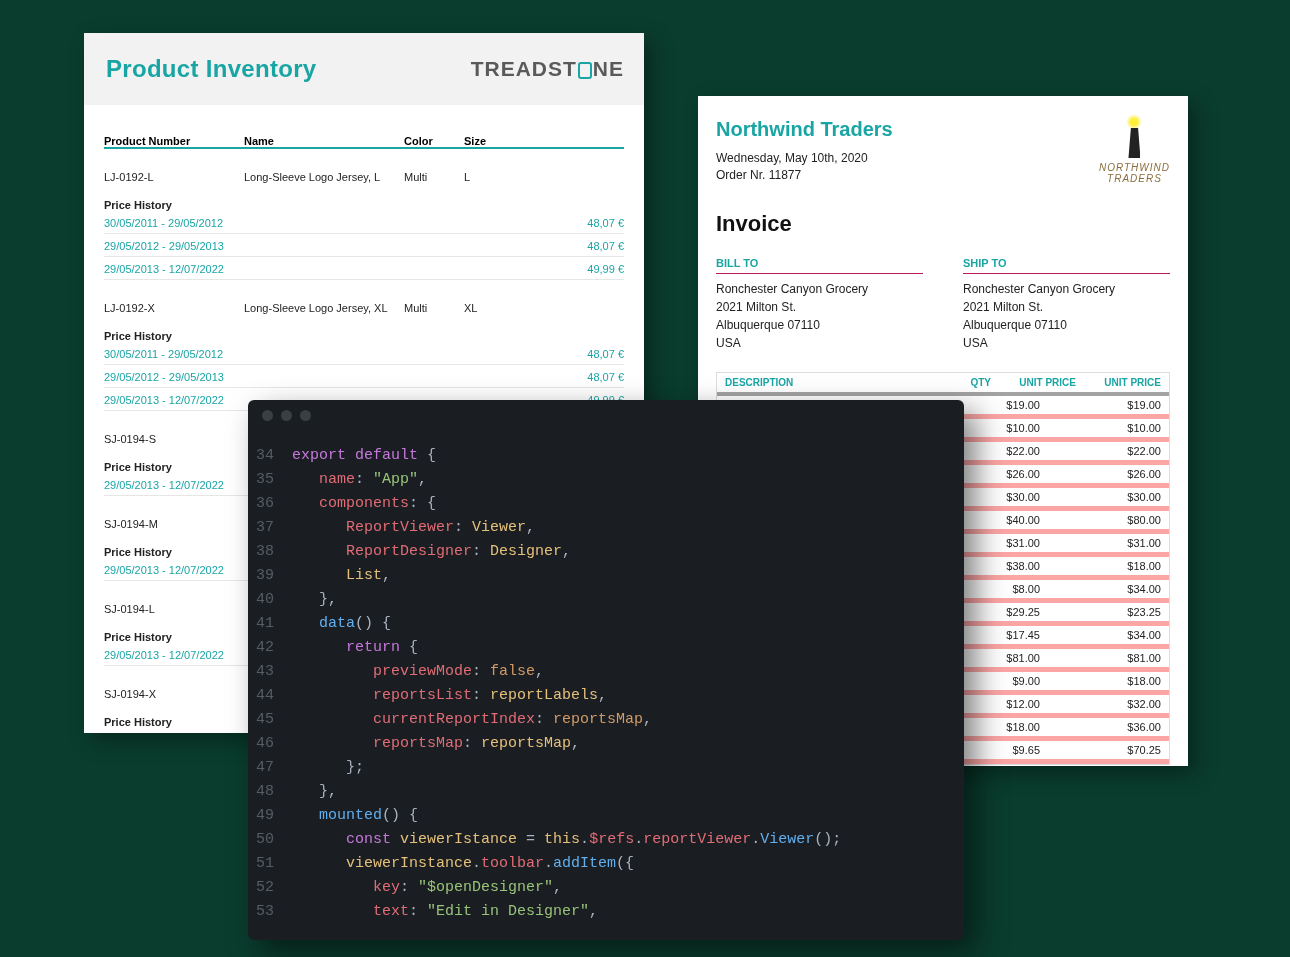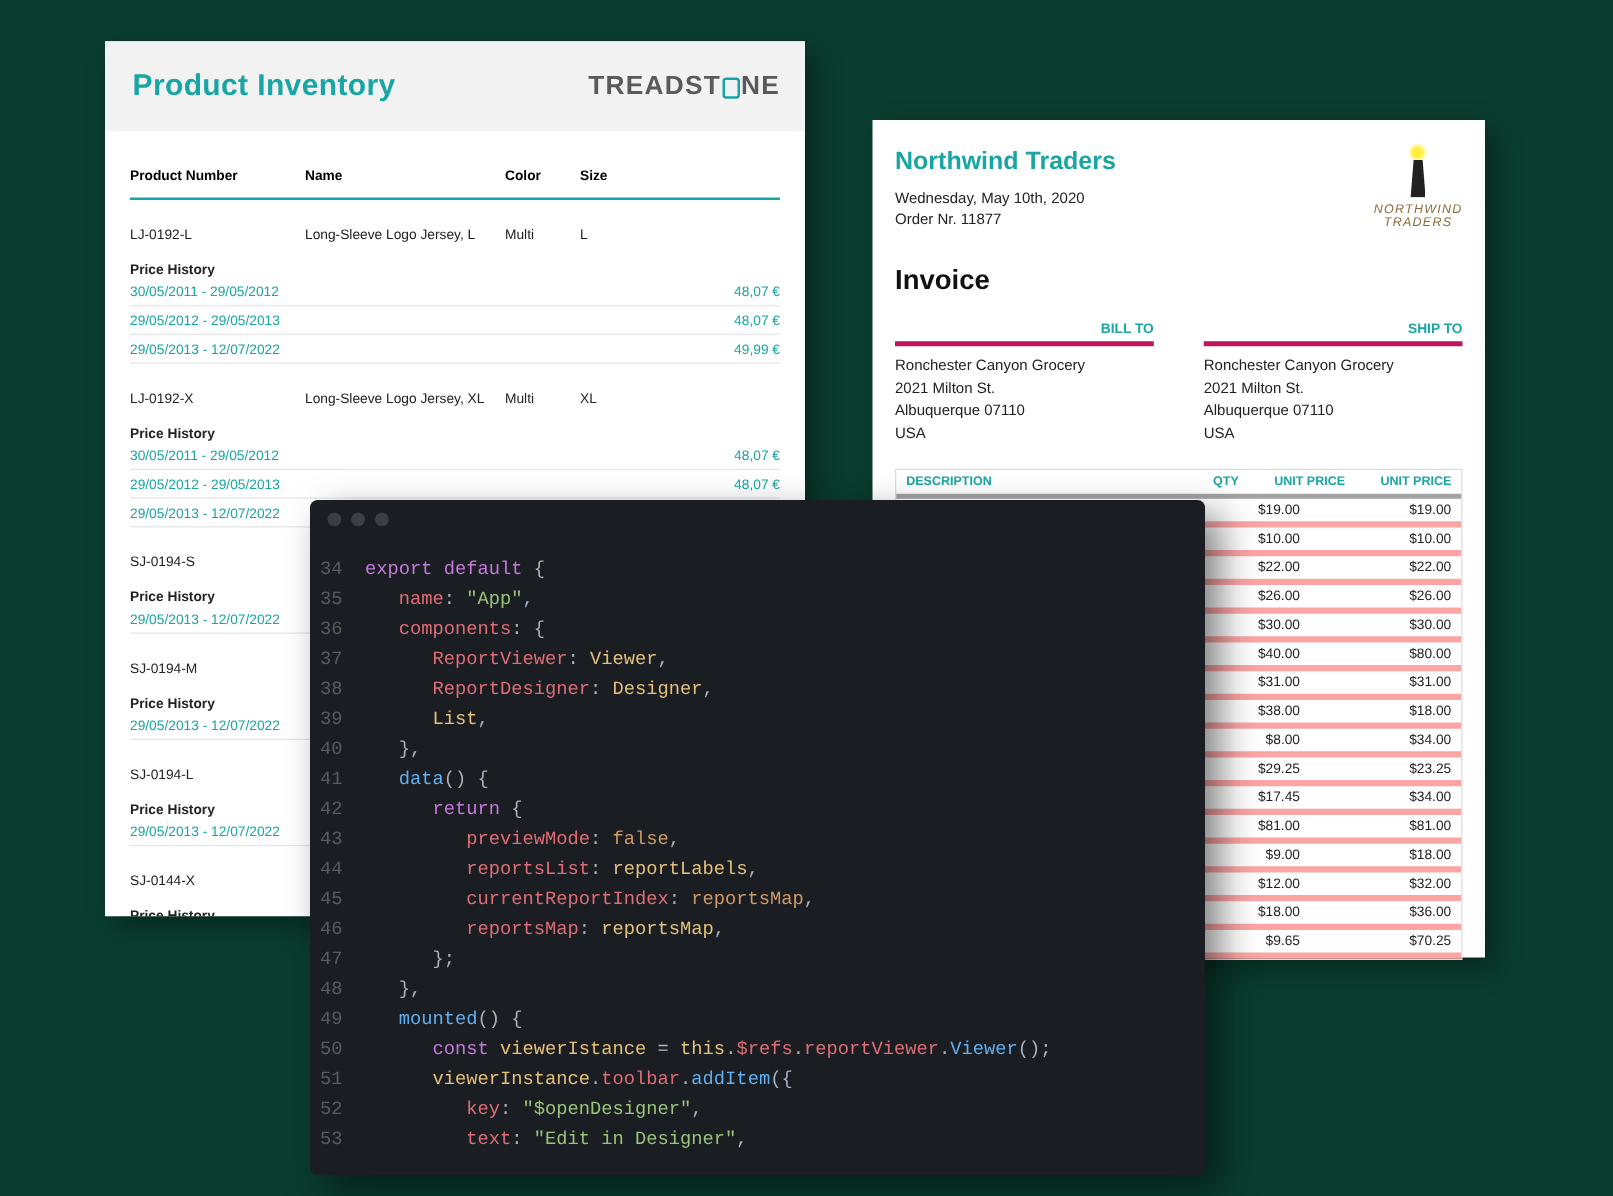--- a/index.html
+++ b/index.html
@@ -57,21 +57,21 @@
   }
   .inv-body {
     padding: 30px 20px 0 20px;
     font-size: 11px;
   }
   .inv-thead {
     display: flex;
     font-weight: 700;
     font-size: 11px;
     border-bottom: 2px solid #1aa5a5;
-    padding-bottom: 11px;
+    padding-bottom: 0;
   }
   .c-num { width: 140px; }
   .c-name { width: 160px; }
   .c-color { width: 60px; }
   .c-size { width: 80px; }
   
   .product-block { padding-top: 22px; }
   .prod-row { display: flex; font-size: 11px; color: #222; }
   .ph-label {
     font-weight: 700;
@@ -150,24 +150,23 @@
     font-weight: 700;
     color: #111;
     margin: 26px 0 20px;
   }
   .addr-cols { display: flex; gap: 40px; }
   .addr-col { flex: 1; }
   .addr-col h4 {
     color: #1aa5a5;
     font-size: 11px;
     font-weight: 700;
-    border-bottom: 4px solid #be185d;
+    border-bottom: 1px solid #be185d;
     padding-bottom: 4px;
     margin-bottom: 6px;
-    text-align: right;
   }
   .addr-col div { font-size: 12px; line-height: 1.5; }
   
   .inv-table { margin-top: 20px; border: 1px solid #ddd; font-size: 11px; }
   .inv-table .thead {
     display: flex;
     color: #1aa5a5;
     font-weight: 700;
     font-size: 10px;
     padding: 4px 8px;
@@ -463,21 +462,21 @@
             <div class="c-size"></div>
           </div>
           <div class="ph-label">Price History</div>
           <div class="ph-row">
             <div class="ph-date">29/05/2013 - 12/07/2022</div>
             <div class="ph-price"></div>
           </div>
         </div>
         <div class="product-block">
           <div class="prod-row">
-            <div class="c-num">SJ-0144-X</div>
+            <div class="c-num">SJ-0194-X</div>
             <div class="c-name"></div>
             <div class="c-color"></div>
             <div class="c-size"></div>
           </div>
           <div class="ph-label">Price History</div>
         </div>
       </div>
   </div>
 </div>
 

